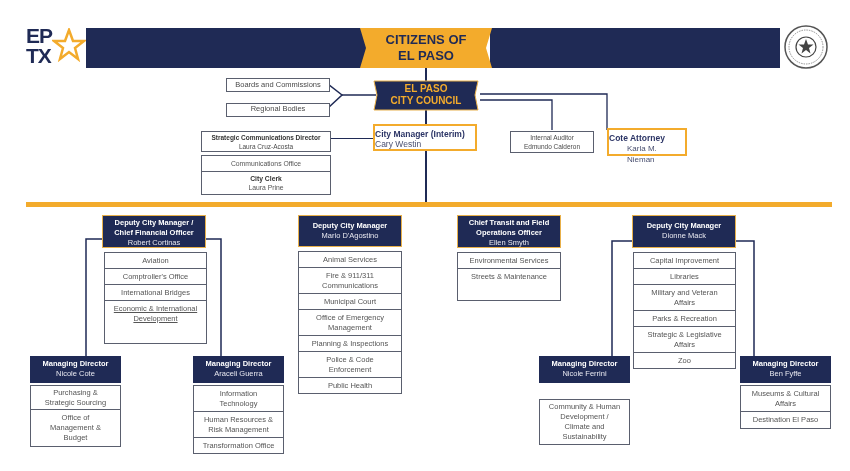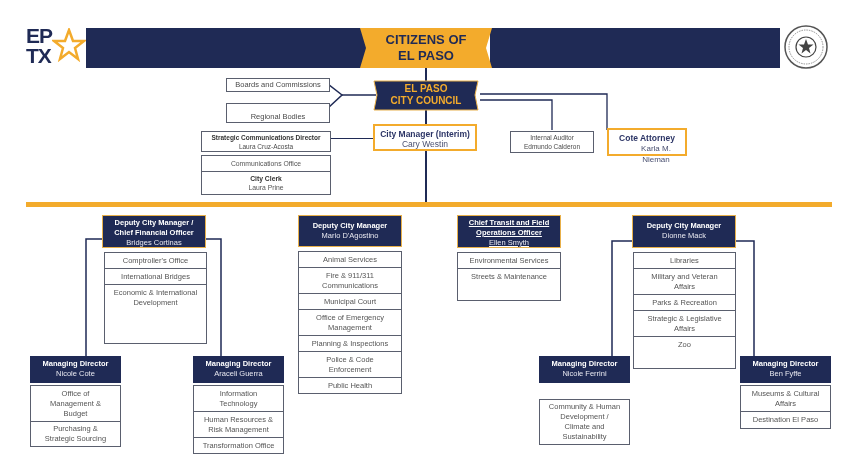--- a/index.html
+++ b/index.html
@@ -7,21 +7,21 @@
   .abs { position:absolute; box-sizing:border-box; }
   .navy { background:#1f2a55; color:#fff; }
   .gold { background:#f3ab2c; }
   .box { position:absolute; box-sizing:border-box; border:1px solid #5a5f6e; background:#fff; text-align:center; font-size:7.5px; color:#4a4a4a; line-height:10px; }
   .cell { box-sizing:border-box; border-bottom:1px solid #5a5f6e; display:flex; align-items:center; justify-content:center; text-align:center; padding:1px 3px; font-size:7.5px; color:#555; line-height:10px; }
   .cell:last-child { border-bottom:none; }
   .hdr { position:absolute; box-sizing:border-box; background:#1f2a55; color:#fff; text-align:center; font-size:7.5px; line-height:10px; padding:3px 2px; border:1.5px solid #e8b04a; }
   .hdr .t { font-weight:bold; display:block; }
   .hdr .n { display:block; color:#e8e8f0; }
   .line { position:absolute; background:#1f2a55; }
-  .goldbox { position:absolute; box-sizing:border-box; border:2px solid #f3ab2c; background:#fff; text-align:center; color:#2c3566; }
+  .goldbox { position:absolute; box-sizing:border-box; border:2px solid #f3ab2c; background:#fff; color:#2c3566; }
 </style>
 </head>
 <body>
 
 <div class="abs" style="left:26px;top:26px;width:62px;height:44px;text-align:right;">
   <div style="position:absolute;left:0;top:0;font-weight:bold;font-size:21px;line-height:20px;color:#1f2a55;letter-spacing:-1px;">EP</div>
   <div style="position:absolute;left:0;top:20px;font-weight:bold;font-size:21px;line-height:20px;color:#1f2a55;letter-spacing:-1px;">TX</div>
   <svg style="position:absolute;left:26px;top:2px;" width="34" height="34" viewBox="0 0 34 34">
     <polygon points="17,2 21,13 32,13 23,20 26,31 17,24 8,31 11,20 2,13 13,13" fill="none" stroke="#f3ab2c" stroke-width="2.5"></polygon>
   </svg>
@@ -59,21 +59,21 @@
 <svg class="abs" style="left:480px;top:92px;" width="140" height="40">
   <polyline points="0,2 127,2 127,38" fill="none" stroke="#1f2a55" stroke-width="1.3"></polyline>
   <polyline points="0,8 72,8 72,38" fill="none" stroke="#1f2a55" stroke-width="1.3"></polyline>
 </svg>
 
 <div class="line" style="left:331px;top:138px;width:44px;height:1.3px;"></div>
 
 <div class="box" style="left:226px;top:78px;width:104px;height:14px;display:flex;align-items:center;justify-content:center;">
   <span>Boards and Commissions</span>
 </div>
-<div class="box" style="left:226px;top:103px;width:104px;height:20px;display:flex;align-items:flex-end;justify-content:center;">
+<div class="box" style="left:226px;top:103px;width:104px;height:14px;display:flex;align-items:flex-start;justify-content:center;">
   <span>Regional Bodies</span>
 </div>
 
 <div class="abs" style="left:372px;top:80px;width:108px;height:31px;">
   <svg width="108" height="31" style="position:absolute;left:0;top:0;">
     <polygon points="2,1 106,1 103,15 106,30 2,30 5,15" fill="#1f2a55" stroke="#e8b04a" stroke-width="1"></polygon>
   </svg>
   <div style="position:absolute;left:0;top:3px;width:108px;text-align:center;font-weight:bold;font-size:10px;line-height:12px;color:#f3ab2c;">
     <div>EL PASO</div>
     <div>CITY COUNCIL</div>
@@ -112,35 +112,36 @@
 
 <div class="abs gold" style="left:26px;top:202px;width:806px;height:5px;"></div>
 
 <svg class="abs" style="left:84px;top:234px;" width="140" height="125">
   <polyline points="20,5 2,5 2,122" fill="none" stroke="#1f2a55" stroke-width="1.5"></polyline>
   <polyline points="120,5 137,5 137,122" fill="none" stroke="#1f2a55" stroke-width="1.5"></polyline>
 </svg>
 <div class="hdr" style="left:102px;top:215px;width:104px;height:33px;padding-top:2px;">
   <span class="t">Deputy City Manager /</span>
   <span class="t">Chief Financial Officer</span>
-  <span class="n">Bridges Cortinas</span>
+  <span class="n">Robert Cortinas</span>
 </div>
 <div class="box" style="left:104px;top:252px;width:103px;height:92px;">
+  <div class="cell" style="height:16px;">Aviation</div>
   <div class="cell" style="height:16px;text-align:center;">Comptroller's Office</div>
   <div class="cell" style="height:16px;">International Bridges</div>
-  <div class="cell" style="height:26px;">Economic &amp; International Development</div>
+  <div class="cell" style="height:26px;text-decoration:underline;">Economic &amp; International Development</div>
 </div>
 
 <div class="hdr" style="left:30px;top:356px;width:91px;height:27px;border:none;">
   <span class="t">Managing Director</span>
   <span class="n">Nicole Cote</span>
 </div>
 <div class="box" style="left:30px;top:385px;width:91px;height:62px;">
+  <div class="cell" style="height:24px;padding:0 8px;">Purchasing &amp; Strategic Sourcing</div>
   <div class="cell" style="height:36px;padding:0 14px;">Office of Management &amp; Budget</div>
-  <div class="cell" style="height:24px;padding:0 8px;">Purchasing &amp; Strategic Sourcing</div>
 </div>
 
 <div class="hdr" style="left:193px;top:356px;width:91px;height:27px;border:none;">
   <span class="t">Managing Director</span>
   <span class="n">Araceli Guerra</span>
 </div>
 <div class="box" style="left:193px;top:385px;width:91px;height:69px;">
   <div class="cell" style="height:26px;padding:0 12px;">Information Technology</div>
   <div class="cell" style="height:26px;">Human Resources &amp; Risk Management</div>
   <div class="cell" style="height:15px;">Transformation Office</div>
@@ -153,39 +154,40 @@
 <div class="box" style="left:298px;top:251px;width:104px;height:143px;">
   <div class="cell" style="height:16px;">Animal Services</div>
   <div class="cell" style="height:26px;padding:0 14px;">Fire &amp; 911/311 Communications</div>
   <div class="cell" style="height:16px;">Municipal Court</div>
   <div class="cell" style="height:26px;">Office of Emergency Management</div>
   <div class="cell" style="height:16px;">Planning &amp; Inspections</div>
   <div class="cell" style="height:26px;padding:0 18px;">Police &amp; Code Enforcement</div>
   <div class="cell" style="height:15px;">Public Health</div>
 </div>
 
-<div class="hdr" style="left:457px;top:215px;width:104px;height:33px;padding-top:2px;text-decoration:underline;">
+<div class="hdr" style="left:457px;top:215px;width:104px;height:33px;padding-top:2px;">
   <span class="t">Chief Transit and Field</span>
   <span class="t">Operations Officer</span>
   <span class="n">Ellen Smyth</span>
 </div>
 <div class="box" style="left:457px;top:252px;width:104px;height:49px;">
   <div class="cell" style="height:16px;">Environmental Services</div>
   <div class="cell" style="height:15px;">Streets &amp; Maintenance</div>
 </div>
 
 <svg class="abs" style="left:607px;top:236px;" width="150" height="125">
   <polyline points="27,5 5,5 5,122" fill="none" stroke="#1f2a55" stroke-width="1.5"></polyline>
   <polyline points="128,5 147,5 147,122" fill="none" stroke="#1f2a55" stroke-width="1.5"></polyline>
 </svg>
 <div class="hdr" style="left:632px;top:215px;width:104px;height:33px;padding-top:5px;">
   <span class="t">Deputy City Manager</span>
   <span class="n">Dionne Mack</span>
 </div>
 <div class="box" style="left:633px;top:252px;width:103px;height:117px;">
+  <div class="cell" style="height:16px;">Capital Improvement</div>
   <div class="cell" style="height:16px;">Libraries</div>
   <div class="cell" style="height:26px;padding:0 12px;">Military and Veteran Affairs</div>
   <div class="cell" style="height:16px;">Parks &amp; Recreation</div>
   <div class="cell" style="height:26px;padding:0 10px;">Strategic &amp; Legislative Affairs</div>
   <div class="cell" style="height:15px;">Zoo</div>
 </div>
 
 <div class="hdr" style="left:539px;top:356px;width:91px;height:27px;border:none;">
   <span class="t">Managing Director</span>
   <span class="n">Nicole Ferrini</span>

